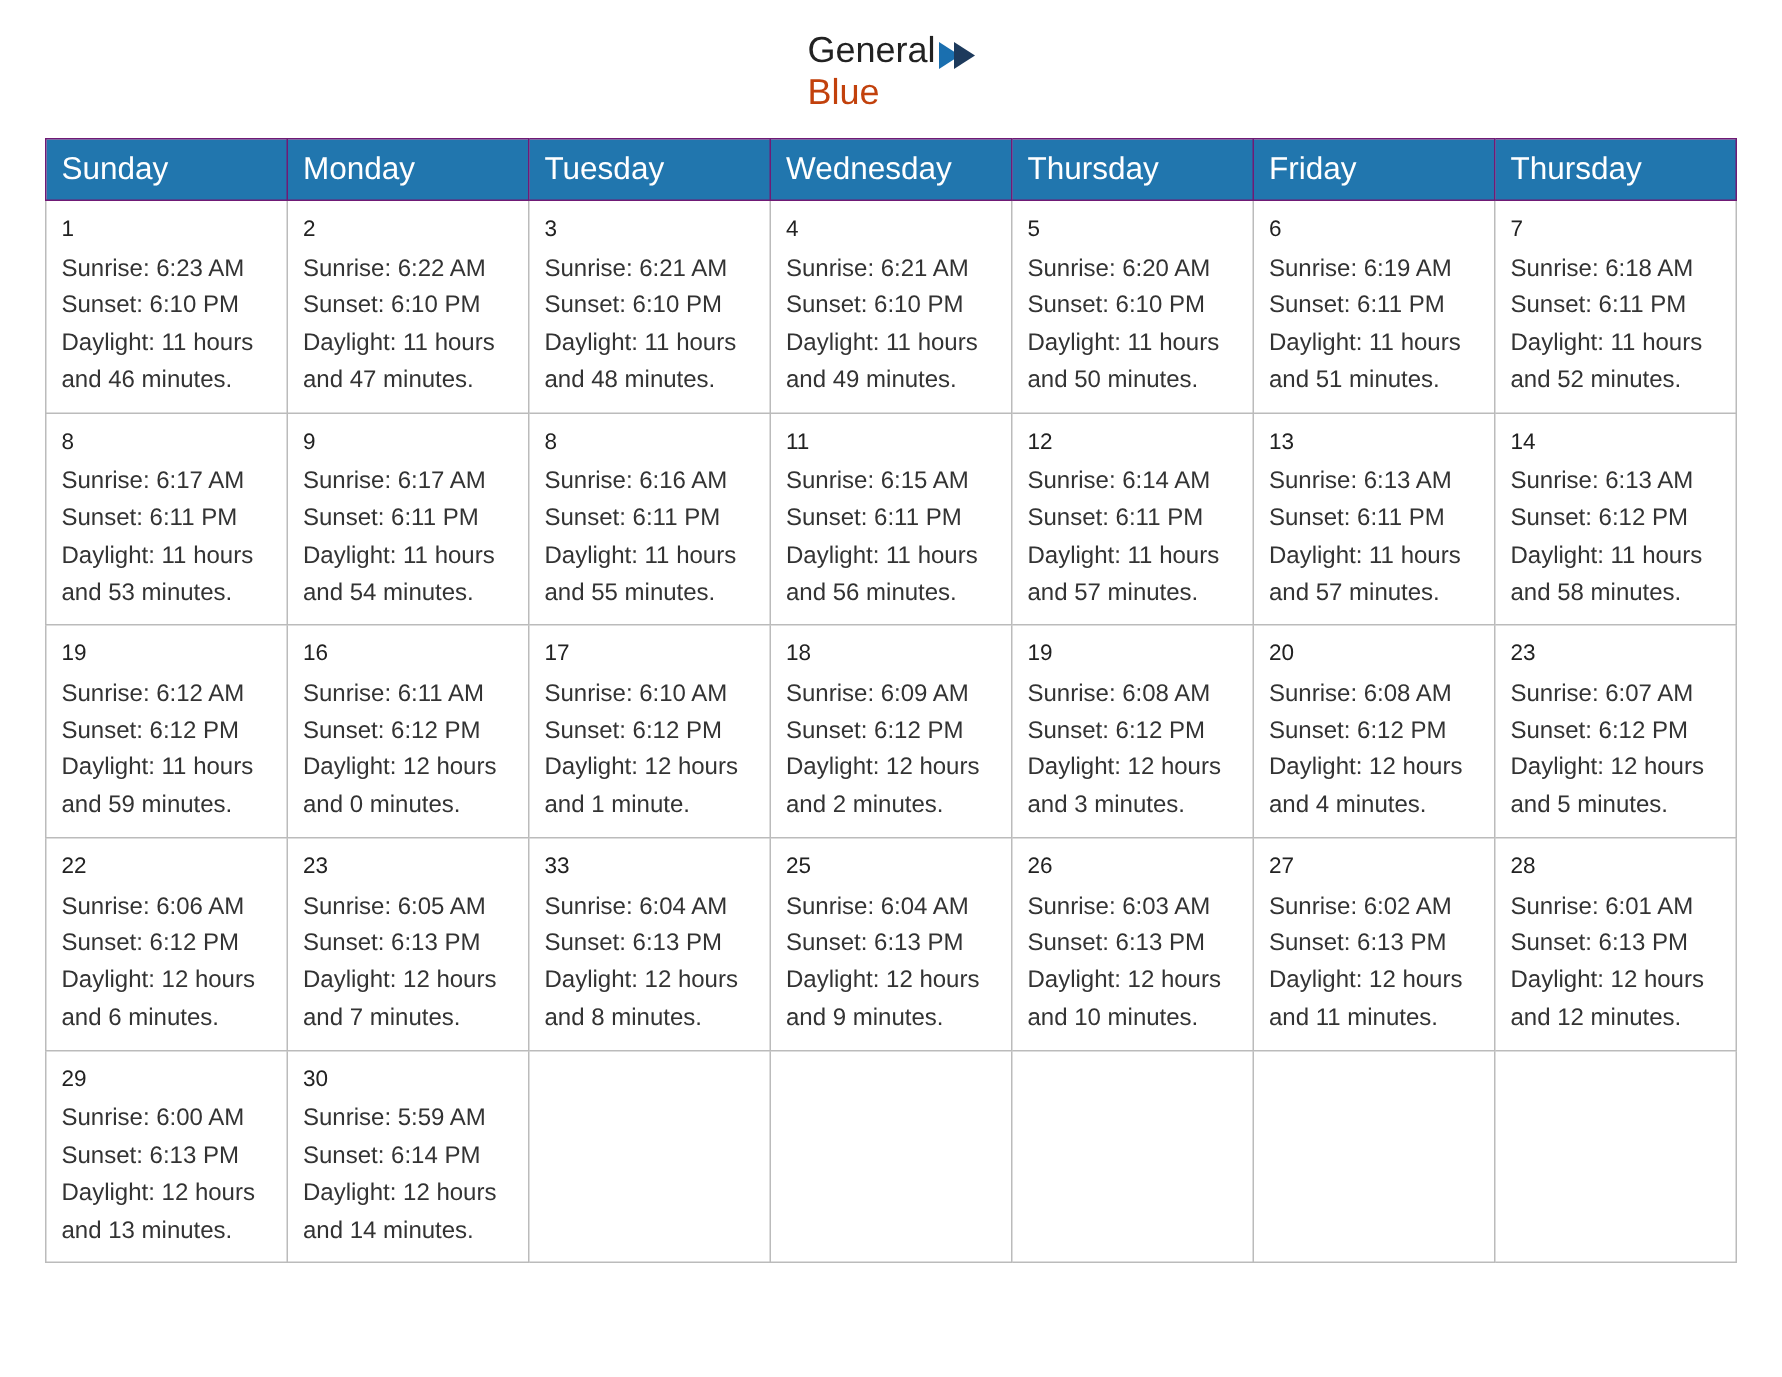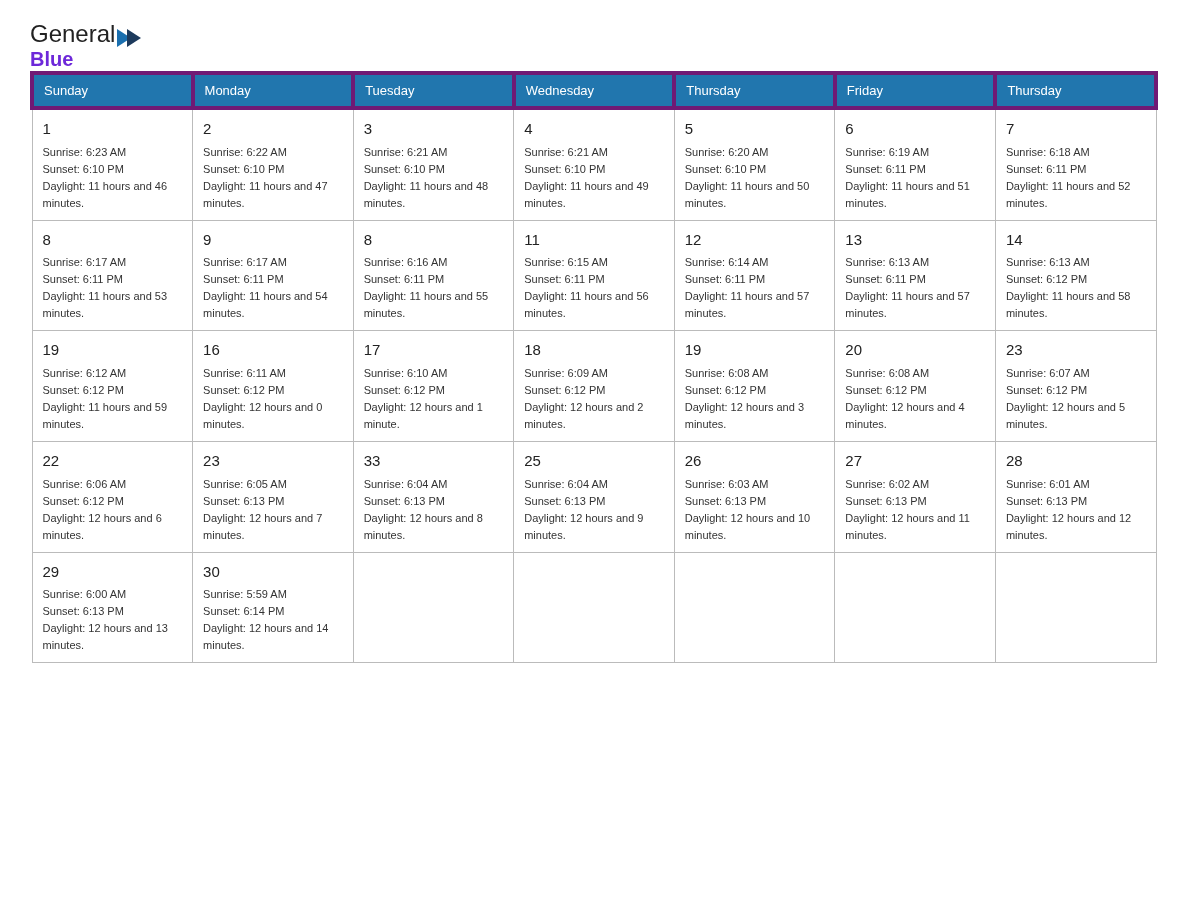--- a/index.html
+++ b/index.html
@@ -6,23 +6,23 @@
     body {
       font-family: Arial, sans-serif;
       background: #fff;
       color: #222;
       width: 1188px;
       min-height: 918px;
       padding: 20px 30px;
     }
     .header {
       display: flex;
-      justify-content: flex-start;
+      justify-content: center;
       align-items: flex-start;
-      margin-bottom: 0;
+      margin-bottom: 16px;
     }
     .logo {
       display: flex;
       align-items: center;
       gap: 0;
     }
     .logo-arrow {
       width: 0;
       height: 0;
       border-left: 14px solid #1a6faf;
@@ -57,61 +57,61 @@
       margin-top: 4px;
     }
     .calendar {
       width: 100%;
       border-collapse: collapse;
       border: 1px solid #999;
     }
     .calendar th {
       background: #2176ae;
       color: #fff;
-      font-size: 13px;
+      font-size: 21px;
       font-weight: normal;
       padding: 8px 10px;
       text-align: left;
-      border: 4px solid #701a75;
+      border: 1px solid #701a75;
     }
     .calendar td {
       vertical-align: top;
       padding: 8px 10px;
       border: 1px solid #bbb;
       width: calc(100% / 7);
       font-size: 13px;
       line-height: 1.5;
     }
     .day-num {
       font-size: 15px;
       font-weight: normal;
       display: block;
       margin-bottom: 3px;
     }
     .day-info {
-      font-size: 11px;
+      font-size: 16px;
       color: #333;
       line-height: 1.55;
     }
     .calendar tr td {
       background: #fff;
     }
     .calendar tr:nth-child(odd) td {
       background: #fff;
     }
   </style>
 </head>
 <body>
 
 <div class="header">
   <div class="logo">
     <div>
       <span style="font-size:24px;color:#222;font-weight:normal;">General</span><span class="logo-arrow"></span><span class="logo-arrow-dark"></span>
       <br>
-      <span style="font-size:20px;color:#6d28d9;font-weight:bold;">Blue</span>
+      <span style="font-size:24px;color:#c2410c;font-weight:normal;">Blue</span>
     </div>
   </div>
   <div class="title-area">
     <div class="month-title"></div>
     <div class="location"></div>
   </div>
 </div>
 
 <table class="calendar">
   <thead>

